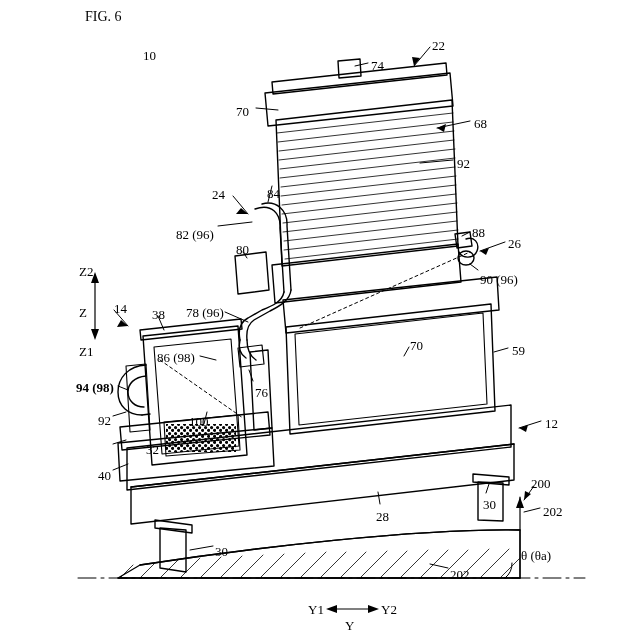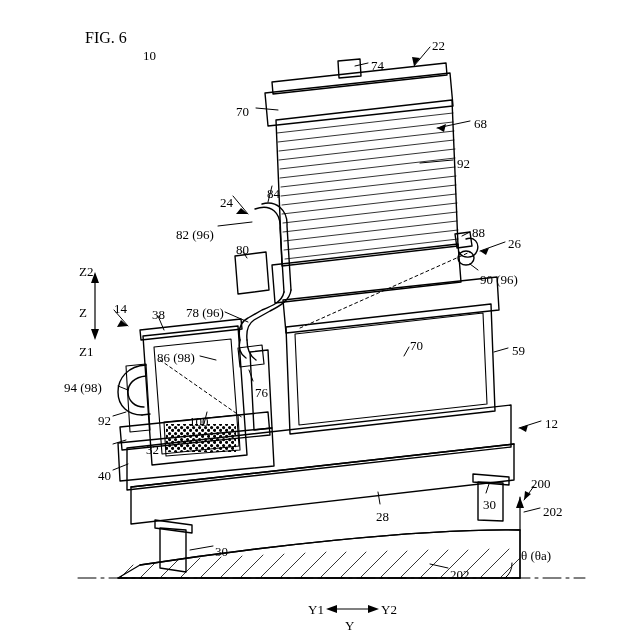--- a/index.html
+++ b/index.html
@@ -13,21 +13,21 @@
   }
   #fig{position:absolute;left:0;top:0;width:640px;height:640px;}
   .lbl{
     position:absolute;
     font-family:"Liberation Serif", serif;
     font-size:13px;
     color:#000;
     white-space:nowrap;
     line-height:1;
   }
-  .lbl.title{font-size:16px;margin-top:20px;}
+  .lbl.title{font-size:14px;}
   .lbl.ul{}
 </style>
 </head>
 <body>
 
 <svg id="fig" viewBox="0 0 640 640">
   <g fill="none" stroke="#000" stroke-width="1.4" stroke-linejoin="round" stroke-linecap="round">
 
     <g stroke-width="1.3">
       <path d="M118 578 L520 578 L520 530 C420 528 250 548 140 565 L118 578 Z" fill="none"></path>
@@ -270,37 +270,37 @@
 </svg>
 
 <div class="lbl title" style="left:85px;top:10px;">FIG. 6</div>
 <div class="lbl ul" style="left:143px;top:49px;">10</div>
 
 <div class="lbl" style="left:371px;top:59px;">74</div>
 <div class="lbl" style="left:432px;top:39px;">22</div>
 <div class="lbl" style="left:236px;top:105px;">70</div>
 <div class="lbl" style="left:474px;top:117px;">68</div>
 <div class="lbl" style="left:457px;top:157px;">92</div>
-<div class="lbl" style="left:220px;top:188px;margin-top:8px;">24</div>
+<div class="lbl" style="left:212px;top:188px;">24</div>
 <div class="lbl" style="left:267px;top:187px;">84</div>
 <div class="lbl" style="left:176px;top:228px;">82 (96)</div>
 <div class="lbl" style="left:236px;top:243px;">80</div>
 <div class="lbl" style="left:472px;top:226px;">88</div>
 <div class="lbl" style="left:508px;top:237px;">26</div>
 <div class="lbl" style="left:480px;top:273px;">90 (96)</div>
 <div class="lbl" style="left:79px;top:265px;">Z2</div>
 <div class="lbl" style="left:79px;top:306px;">Z</div>
 <div class="lbl" style="left:79px;top:345px;">Z1</div>
 <div class="lbl" style="left:114px;top:302px;">14</div>
 <div class="lbl" style="left:152px;top:308px;">38</div>
 <div class="lbl" style="left:186px;top:306px;">78 (96)</div>
 <div class="lbl" style="left:157px;top:351px;">86 (98)</div>
 <div class="lbl" style="left:410px;top:339px;">70</div>
 <div class="lbl" style="left:512px;top:344px;">59</div>
-<div class="lbl" style="left:64px;top:381px;">94 (98)</div>
+<div class="lbl" style="left:76px;top:381px;font-weight:bold;">94 (98)</div>
 <div class="lbl" style="left:255px;top:386px;">76</div>
 <div class="lbl" style="left:98px;top:414px;">92</div>
 <div class="lbl" style="left:189px;top:403px;margin-top:12px;">100</div>
 <div class="lbl" style="left:545px;top:417px;">12</div>
 <div class="lbl" style="left:98px;top:443px;margin-left:48px;">32</div>
 <div class="lbl" style="left:98px;top:469px;">40</div>
 <div class="lbl" style="left:531px;top:477px;">200</div>
 <div class="lbl" style="left:543px;top:505px;">202</div>
 <div class="lbl" style="left:376px;top:510px;">28</div>
 <div class="lbl" style="left:483px;top:498px;">30</div>

